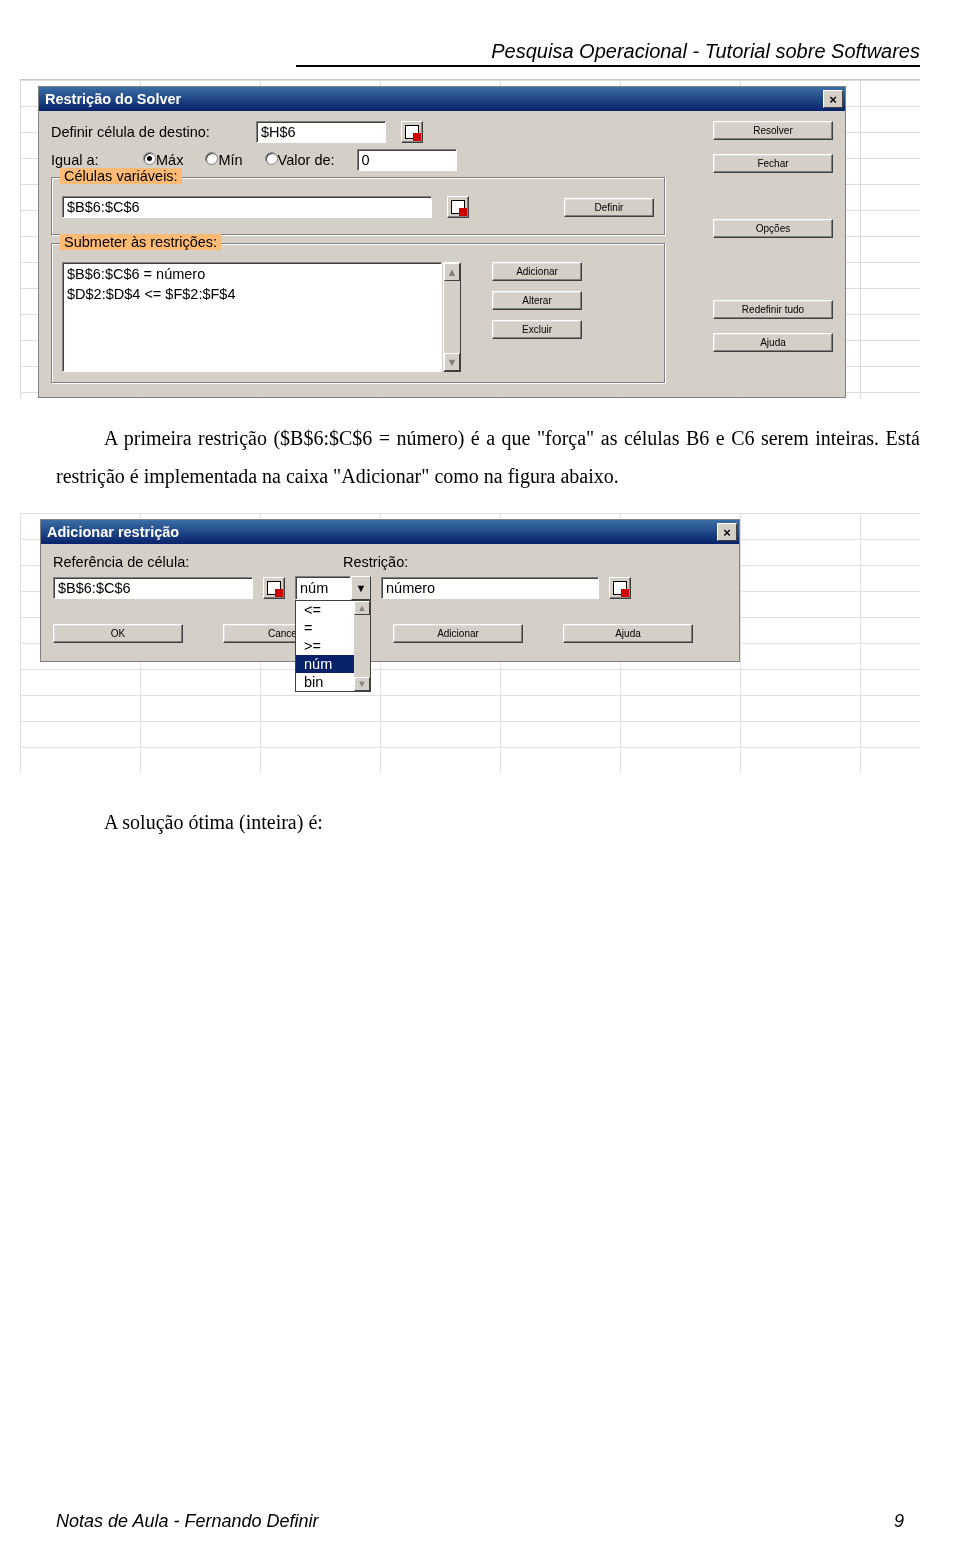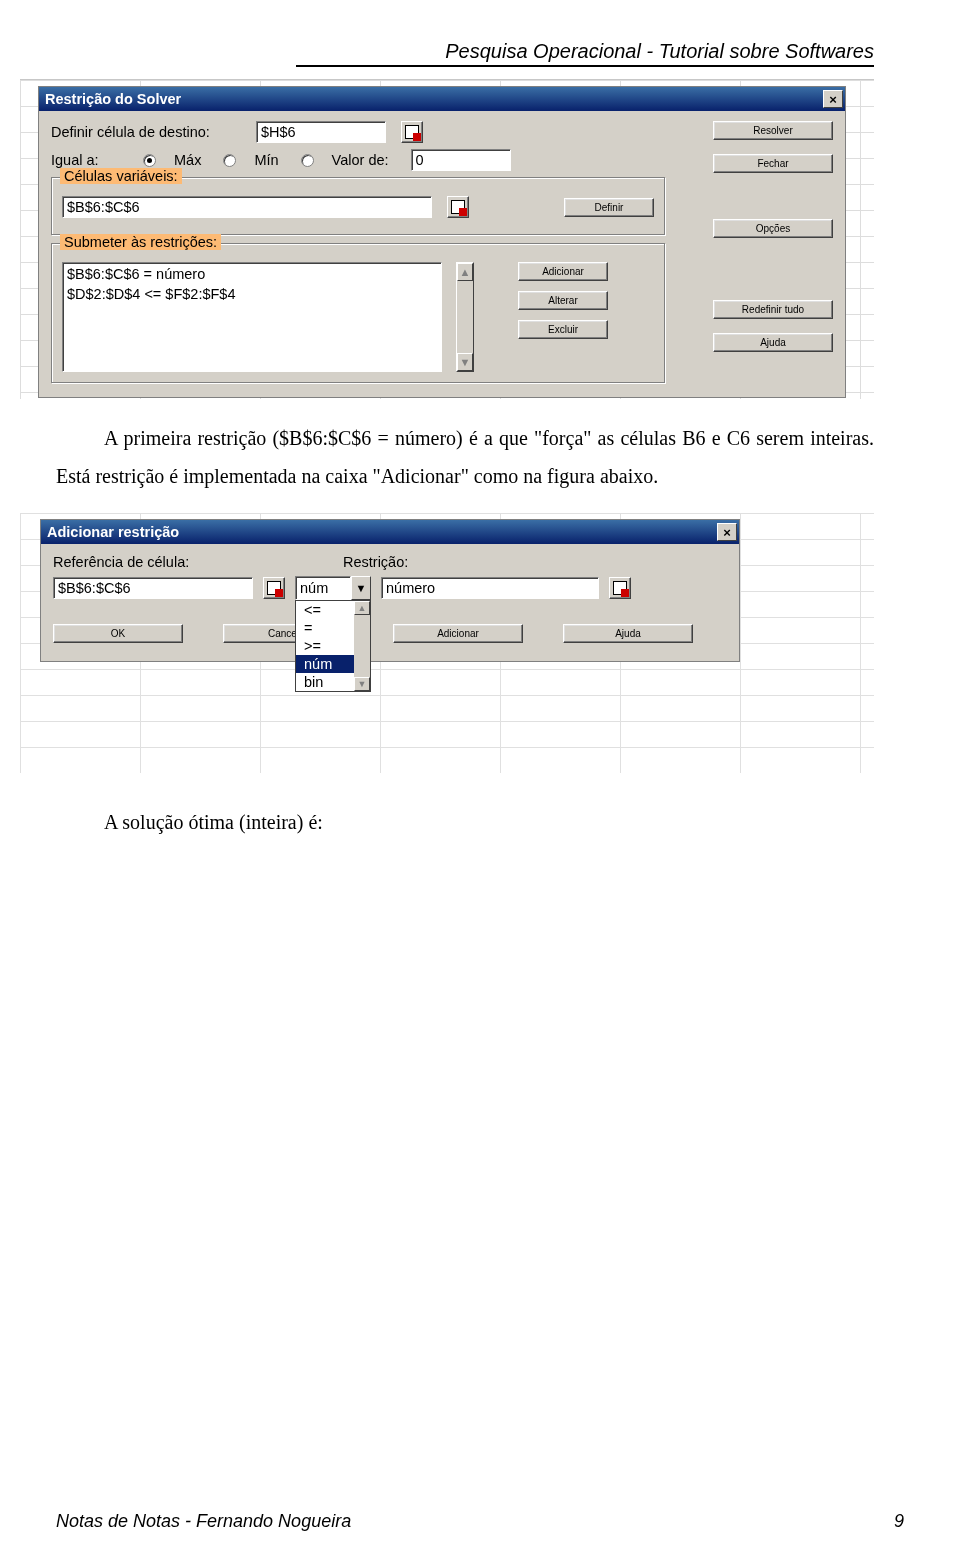--- a/index.html
+++ b/index.html
@@ -4,21 +4,21 @@
 <style>
   * { box-sizing: border-box; }
   body {
     margin: 0;
     background: #fff;
     font-family: "Times New Roman", serif;
     color: #000;
     width: 960px;
   }
   .page {
-    padding: 40px 86px 30px 56px;
+    padding: 40px 40px 30px 56px;
     position: relative;
     min-height: 1560px;
   }
   .header-title {
     font-family: Verdana, Arial, sans-serif;
     font-style: italic;
     font-size: 20px;
     text-align: right;
     border-bottom: 2px solid #000;
     padding-bottom: 2px;
@@ -118,21 +118,21 @@
     border-right-color:#fff; border-bottom-color:#fff;
     box-shadow: inset 1px 1px 0 #404040;
     height:22px;
     padding:0 4px;
     font-family:Tahoma, Arial, sans-serif;
     font-size:14.5px;
     display:inline-flex; align-items:center;
   }
 
   .radio {
-    display:inline-flex; align-items:center; gap:18px;
+    display:inline-flex; gap:0;
   }
   .radio .dot {
     width:13px; height:13px; border:1px solid #808080; border-radius:50%;
     background:#fff; box-shadow: inset 1px 1px 0 #404040;
     position:relative;
   }
   .radio .dot.on::after{
     content:""; position:absolute; top:3px; left:3px;
     width:5px; height:5px; background:#000; border-radius:50%;
   }
@@ -280,21 +280,21 @@
                   <span class="refbtn">
                       <span class="ref-icon"></span>
                     </span>
                   <span style="flex:1"></span>
                   <button class="winbtn sm">Definir</button>
                 </div>
               </div>
 
               <div class="groupbox">
                 <span class="legend">Submeter às restrições:</span>
-                <div style="display:flex; gap:14px;">
+                <div style="display:flex; gap:1px;">
                   <div class="listbox">
                     <div>$B$6:$C$6 = número</div>
                     <div>$D$2:$D$4 &lt;= $F$2:$F$4</div>
                   </div>
                   <div class="scrollbar">
                     <div class="arrow">▲</div>
                     <div class="arrow">▼</div>
                   </div>
                   <div class="midbtns" style="margin-left:30px;">
                     <button class="winbtn sm">Adicionar</button>
@@ -373,16 +373,16 @@
             <button class="winbtn" style="min-width:130px;">Ajuda</button>
           </div>
         </div>
       </div>
     </div>
   </div>
 
   <p class="body-text indent" style="margin-top:30px;">A solução ótima (inteira) é:</p>
 
   <div class="footer-row">
-    <span>Notas de Notas - Fernando Nogueira</span>
+    <span>Notas de Aula - Fernando Definir</span>
     <span>9</span>
   </div>
 </div>
 
 </body></html>

